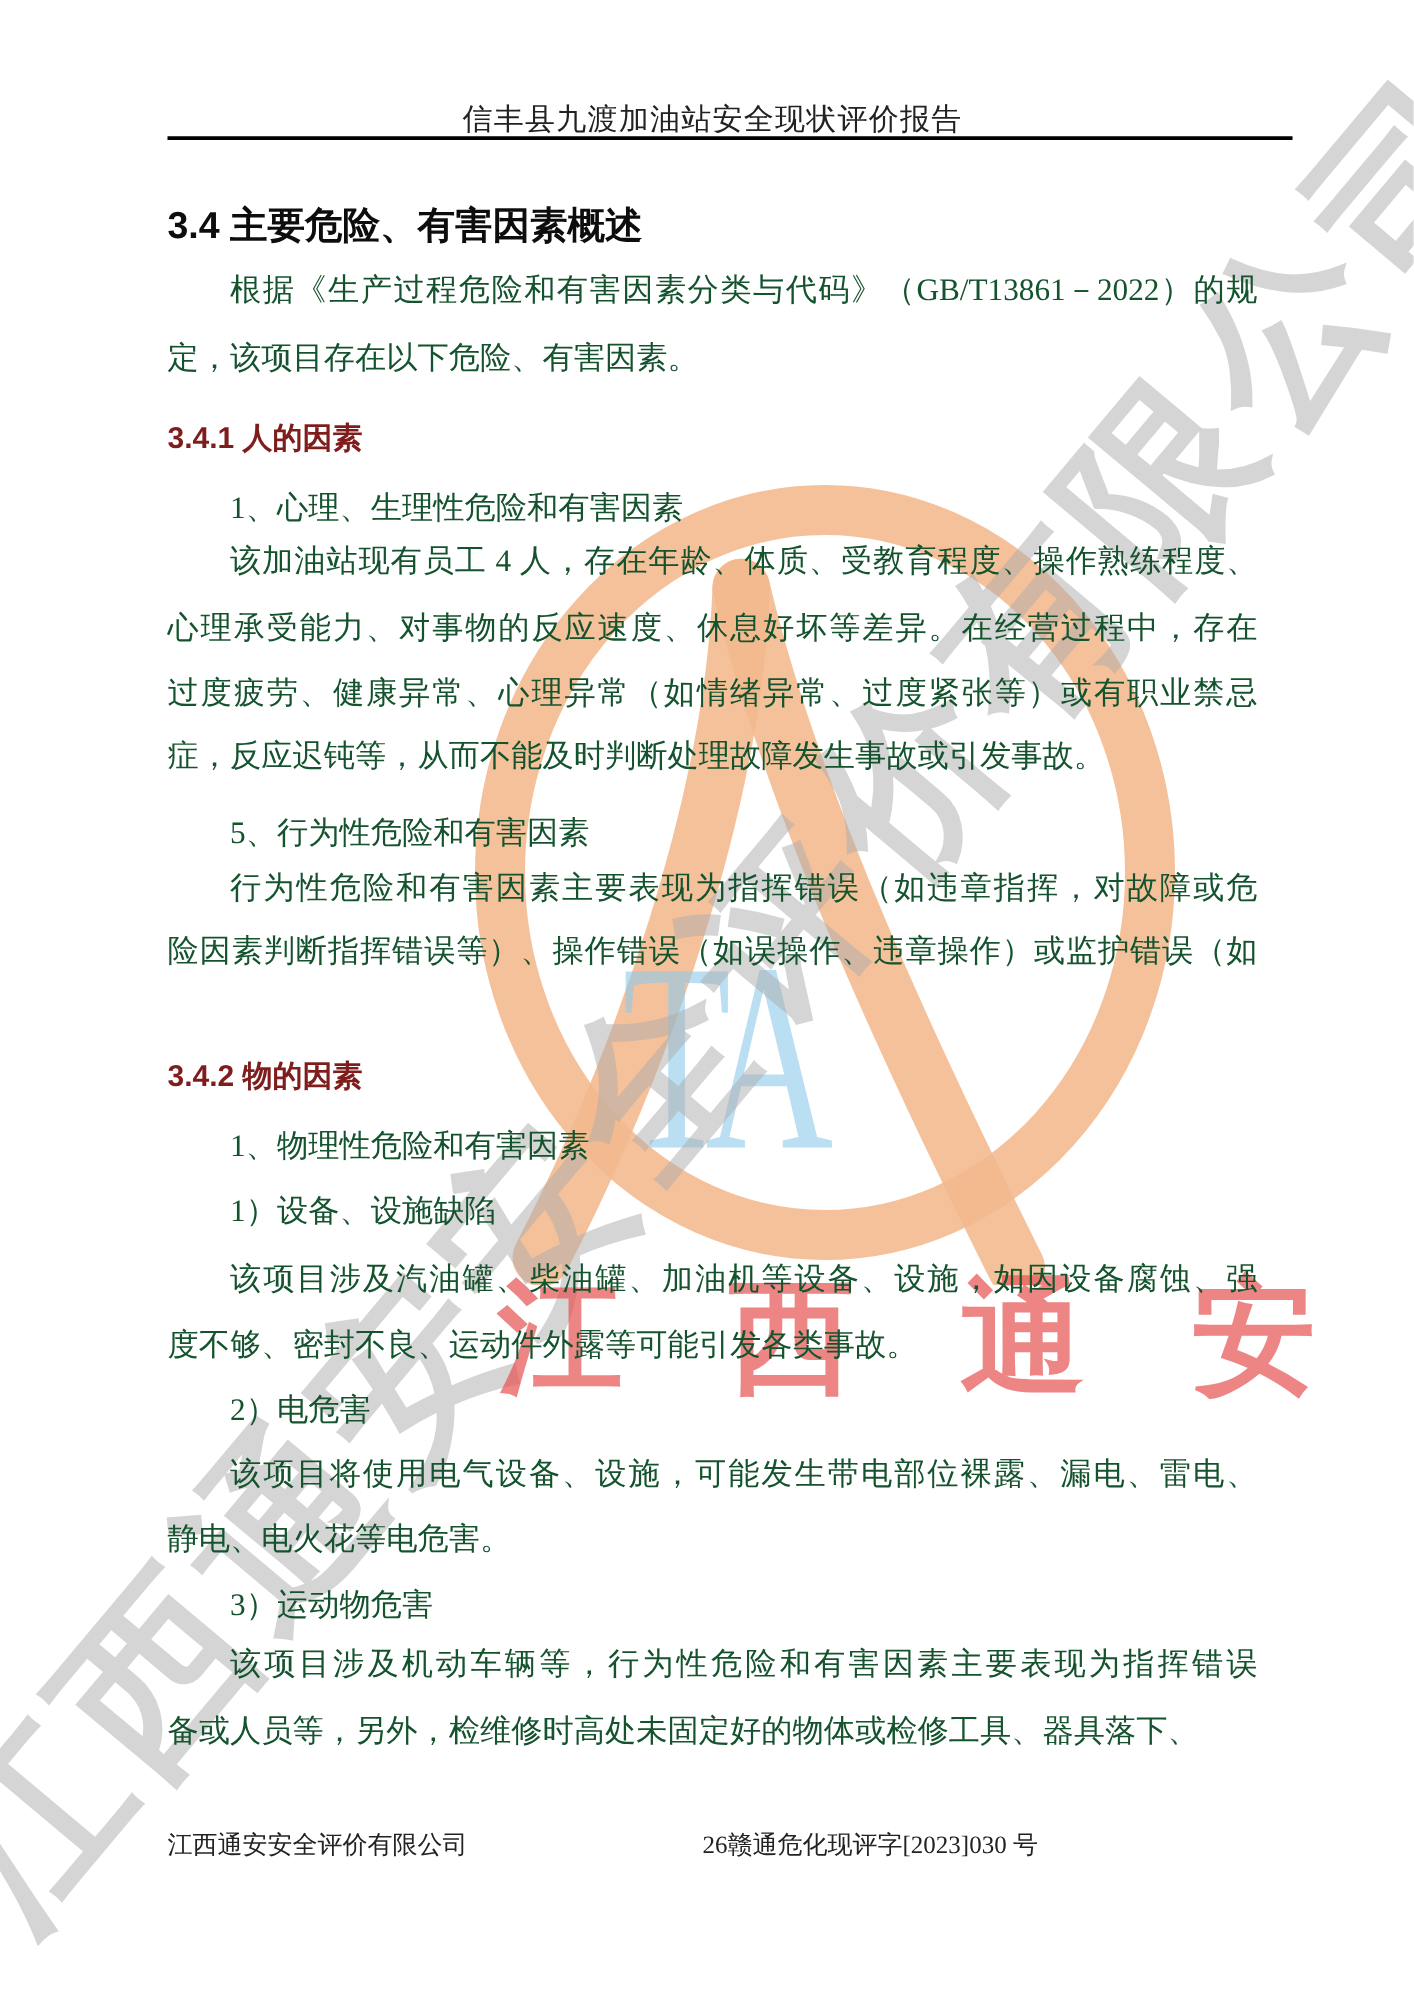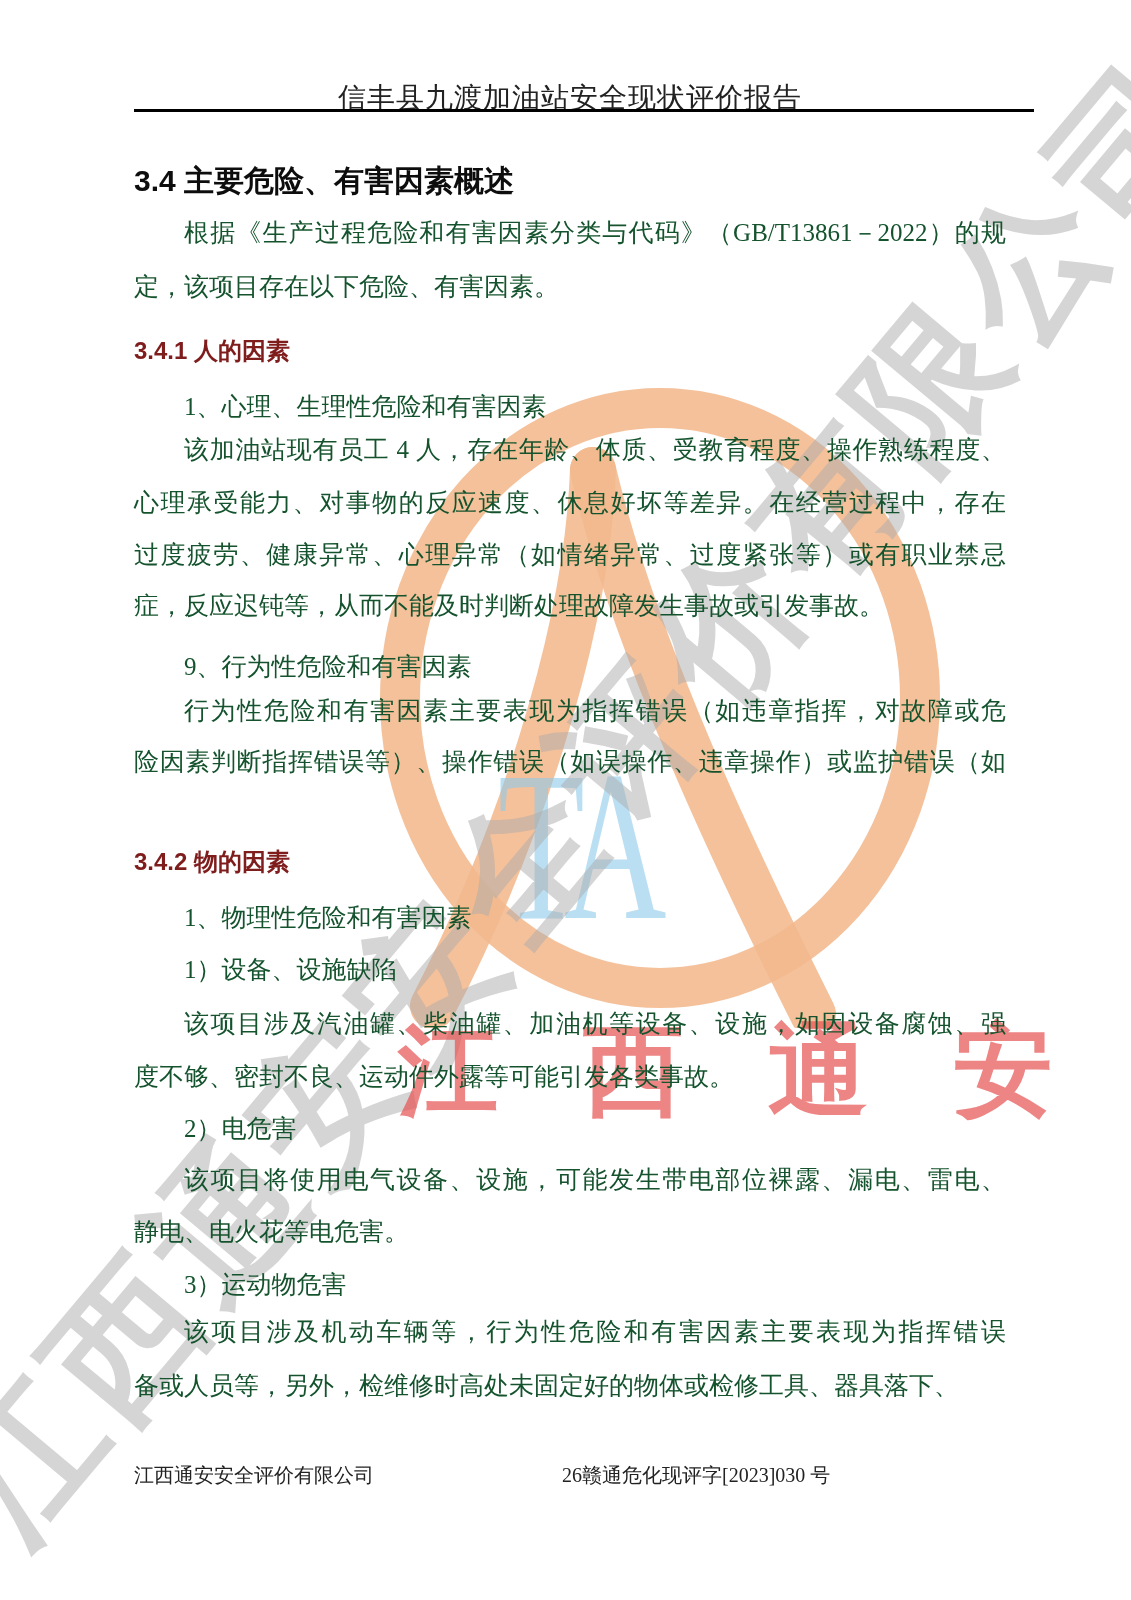--- a/index.html
+++ b/index.html
@@ -36,21 +36,21 @@
     white-space:nowrap;
     font-family:"Liberation Sans","DejaVu Sans",sans-serif;
     font-weight:700;
     font-size:100px; line-height:1; letter-spacing:85px;
     color:rgba(231,86,86,0.72);
   }
 
   
   #hdr-title {
     position:absolute; left:134px; top:79px; width:872px; z-index:10;
-    text-align:center; font-size:28px; color:#222; letter-spacing:1px;
+    text-align:center; font-size:24px; color:#222; letter-spacing:1px;
   }
   #hdr-rule {
     position:absolute; left:134px; top:109px; width:900px; height:3px;
     background:#000; z-index:10;
   }
 
   
   .row {
     position:absolute; left:134px; width:872px; z-index:10;
     font-size:25px; line-height:52px; color:#14532d;
@@ -101,21 +101,21 @@
 
   <div class="row h1row" style="top:155px">3.4 主要危险、有害因素概述</div>
   <div class="row first" style="top:207px">根据《生产过程危险和有害因素分类与代码》（GB/T13861－2022）的规</div>
   <div class="row last" style="top:261px">定，该项目存在以下危险、有害因素。</div>
   <div class="row h2row" style="top:325px">3.4.1 人的因素</div>
   <div class="row sub" style="top:381px">1、心理、生理性危险和有害因素</div>
   <div class="row first" style="top:424px">该加油站现有员工 4 人，存在年龄、体质、受教育程度、操作熟练程度、</div>
   <div class="row mid" style="top:529px">过度疲劳、健康异常、心理异常（如情绪异常、过度紧张等）或有职业禁忌</div>
   <div class="row mid" style="top:477px">心理承受能力、对事物的反应速度、休息好坏等差异。在经营过程中，存在</div>
   <div class="row last" style="top:580px">症，反应迟钝等，从而不能及时判断处理故障发生事故或引发事故。</div>
-  <div class="row sub" style="top:641px">9、行为性危险和有害因素</div>
+  <div class="row sub" style="top:641px">5、行为性危险和有害因素</div>
   <div class="row first" style="top:685px">行为性危险和有害因素主要表现为指挥错误（如违章指挥，对故障或危</div>
   <div class="row mid" style="top:736px">险因素判断指挥错误等）、操作错误（如误操作、违章操作）或监护错误（如</div>
   <div class="row h2row" style="top:836px">3.4.2 物的因素</div>
   <div class="row sub" style="top:892px">1、物理性危险和有害因素</div>
   <div class="row sub" style="top:944px">1）设备、设施缺陷</div>
   <div class="row first" style="top:998px">该项目涉及汽油罐、柴油罐、加油机等设备、设施，如因设备腐蚀、强</div>
   <div class="row last" style="top:1051px">度不够、密封不良、运动件外露等可能引发各类事故。</div>
   <div class="row sub" style="top:1103px">2）电危害</div>
   <div class="row first" style="top:1154px">该项目将使用电气设备、设施，可能发生带电部位裸露、漏电、雷电、</div>
   <div class="row last" style="top:1206px">静电、电火花等电危害。</div>

